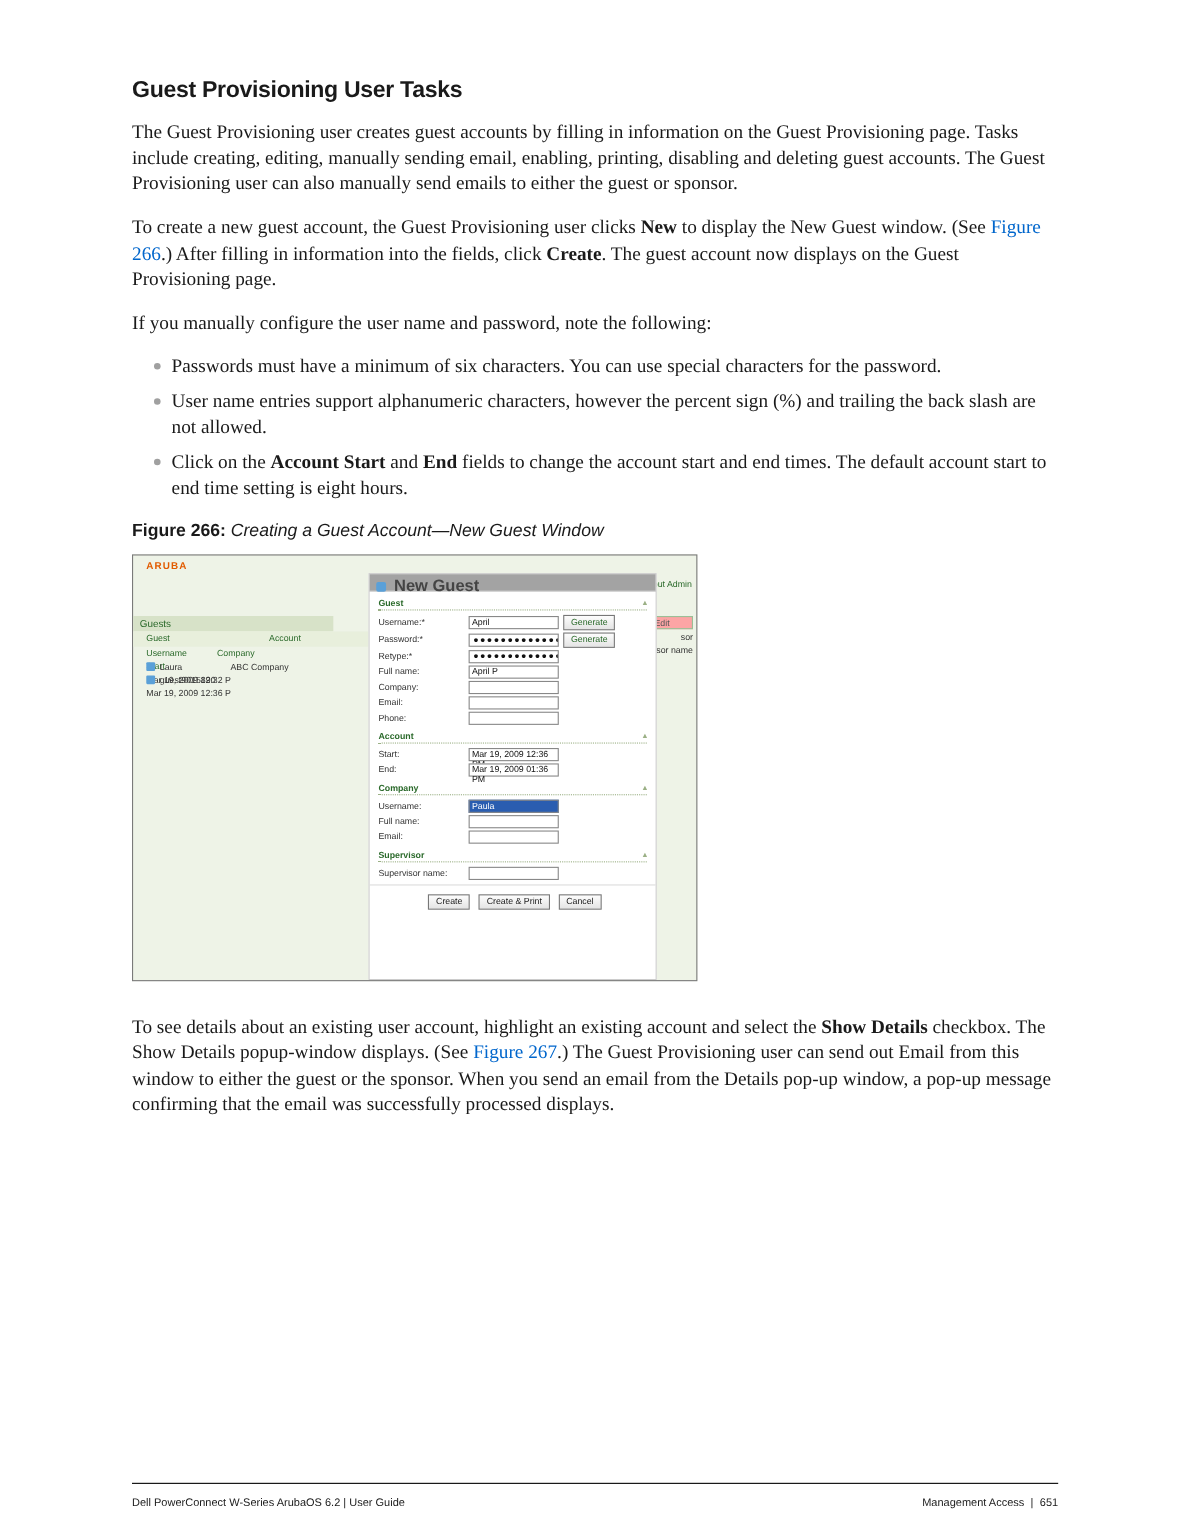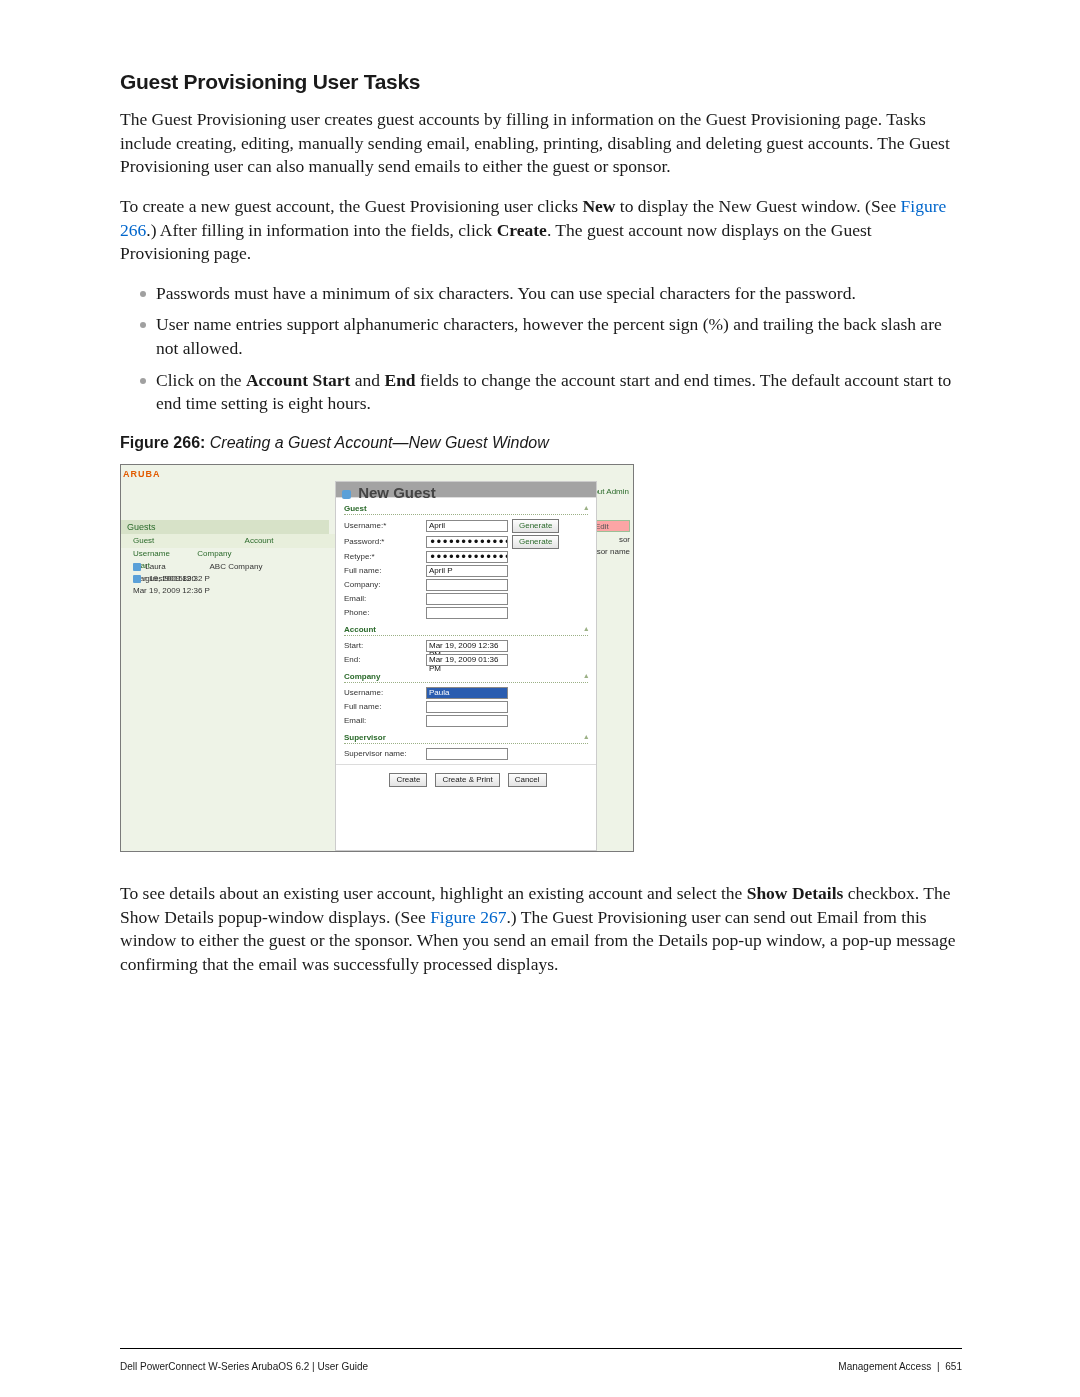--- a/index.html
+++ b/index.html
@@ -66,31 +66,31 @@
     height: 388px;
     border: 1px solid #7a7a7a;
     background: #eef3e7;
     position: relative;
     margin-bottom: 30px;
     font-family: Arial, Helvetica, sans-serif;
     font-size: 8px;
     overflow: hidden;
   }
   .ss-logo {
-    position: absolute; left: 2px; top: 4px;
+    position: absolute; left: 12px; top: 4px;
     font-weight: bold; font-size: 9px; color: #e25b00;
     letter-spacing: 1px;
   }
   .ss-top-right {
     position: absolute; right: 4px; top: 22px;
     font-size: 8px; color: #2b6a2b;
   }
   .ss-guests-header {
     position: absolute; left: 0; top: 55px;
-    width: 208px; height: 14px;
+    width: 182px; height: 14px;
     background: #d7e2c8;
     color: #2b6a2b; font-size: 9px;
     padding-left: 6px; line-height: 14px;
   }
   .ss-sub-bar {
     position: absolute; left: 0; top: 69px;
     width: 214px; height: 14px;
     background: #e8efdc;
     color: #2b6a2b; font-size: 8px;
     padding-left: 12px; line-height: 14px;
@@ -189,20 +189,21 @@
 <div class="page">
 
   <h2 class="section-title">Guest Provisioning User Tasks</h2>
 
   <p class="body">The Guest Provisioning user creates guest accounts by filling in information on the Guest Provisioning page. Tasks include creating, editing, manually sending email, enabling, printing, disabling and deleting guest accounts. The Guest Provisioning user can also manually send emails to either the guest or sponsor.</p>
 
   <p class="body">
     <span>To create a new guest account, the Guest Provisioning user clicks </span><span class="bold">New</span><span> to display the New Guest window. (See </span><a class="link">Figure 266</a><span>.) After filling in information into the fields, click </span><span class="bold">Create</span><span>. The guest account now displays on the Guest Provisioning page.</span>
   </p>
 
+  <p class="body">If you manually configure the user name and password, note the following:</p>
 
   <ul class="bullets">
     <li>Passwords must have a minimum of six characters. You can use special characters for the password.</li>
     <li>User name entries support alphanumeric characters, however the percent sign (%) and trailing the back slash are not allowed.</li>
     <li>
       <span>Click on the </span><span class="bold">Account Start</span><span> and </span><span class="bold">End</span><span> fields to change the account start and end times. The default account start to end time setting is eight hours.</span>
     </li>
   </ul>
 
   <p class="figure-caption">

